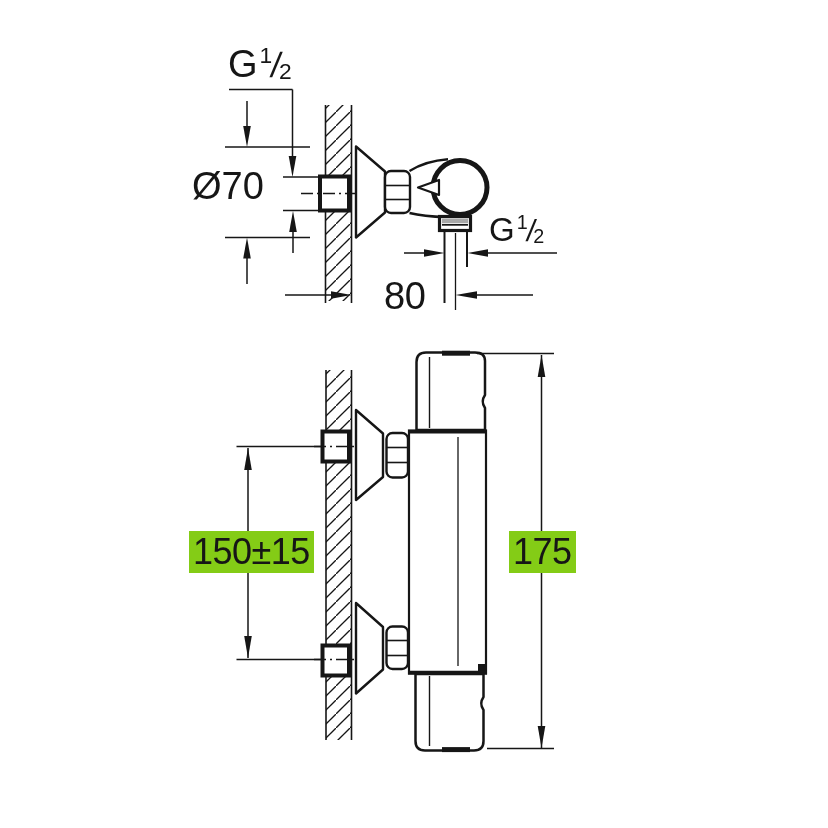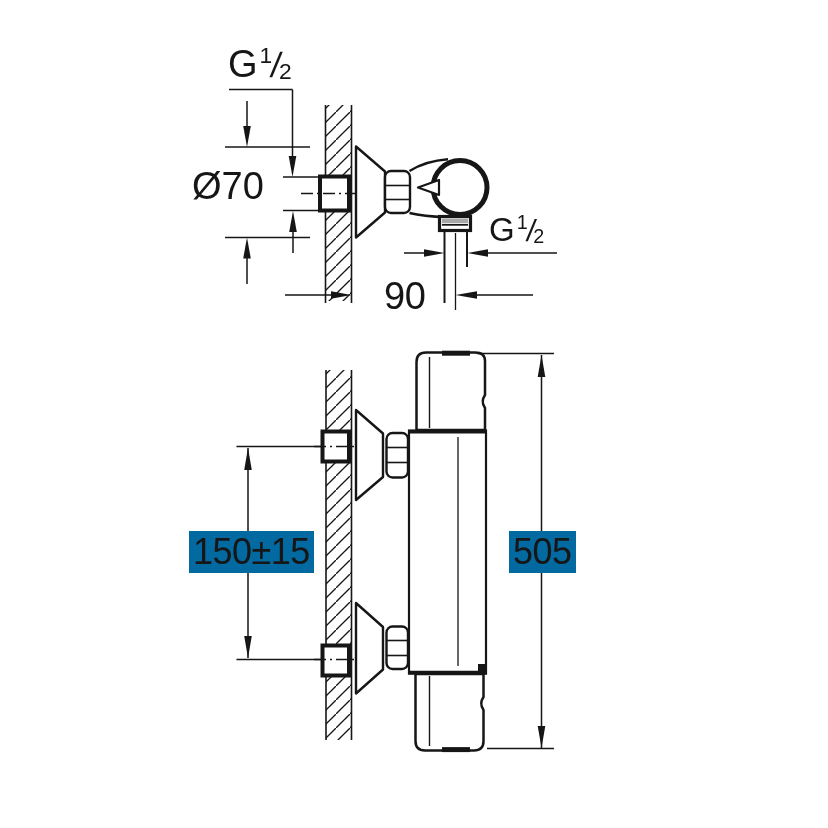--- a/index.html
+++ b/index.html
@@ -3,21 +3,21 @@
 <meta charset="utf-8">
 <style>
   html,body{margin:0;padding:0;background:#fff;}
   .stage{
     position:relative;width:828px;height:828px;background:#fff;overflow:hidden;
     font-family:"Liberation Sans","DejaVu Sans",sans-serif;color:#111;
   }
   .stage svg{position:absolute;left:0;top:0;}
   .lbl{position:absolute;white-space:nowrap;line-height:1;color:#161616;}
   .lbl.dim{font-size:36px;letter-spacing:-0.5px;}
-  .lbl.onLine{background:#0369a1;padding:3px 4px;}
+  .lbl.onLine{background:#84cc16;padding:3px 4px;}
   .gfrac{font-size:38px;}
   .gfrac.small{font-size:33px;}
   .gfrac .base{letter-spacing:2px;}
   .gfrac .fr-n{font-size:0.60em;vertical-align:0.62em;}
   .gfrac .fr-s{font-size:0.92em;margin:0 -2px 0 -1px;display:inline-block;transform:skewX(-8deg);}
   .gfrac .fr-d{font-size:0.60em;vertical-align:-0.08em;}
   .lbl.diam{font-size:38px;}
 </style>
 </head>
 <body>
@@ -180,19 +180,19 @@
 <div class="lbl gfrac" style="left:228px;top:44px;">
   <span class="base">G</span><span class="fr-n">1</span><span class="fr-s">/</span><span class="fr-d">2</span>
 </div>
 
 <div class="lbl diam" style="left:192px;top:167px;">Ø70</div>
 
 <div class="lbl gfrac small" style="left:489px;top:213px;">
   <span class="base">G</span><span class="fr-n">1</span><span class="fr-s">/</span><span class="fr-d">2</span>
 </div>
 
-<div class="lbl dim" style="left:384px;top:277px;font-size:38px;">90</div>
+<div class="lbl dim" style="left:384px;top:277px;font-size:38px;">80</div>
 
 <div class="lbl dim onLine" style="left:189px;top:531px;">150±15</div>
 
-<div class="lbl dim onLine" style="left:509px;top:531px;">505</div>
+<div class="lbl dim onLine" style="left:509px;top:531px;">175</div>
 
 </div>
 
 </body></html>

